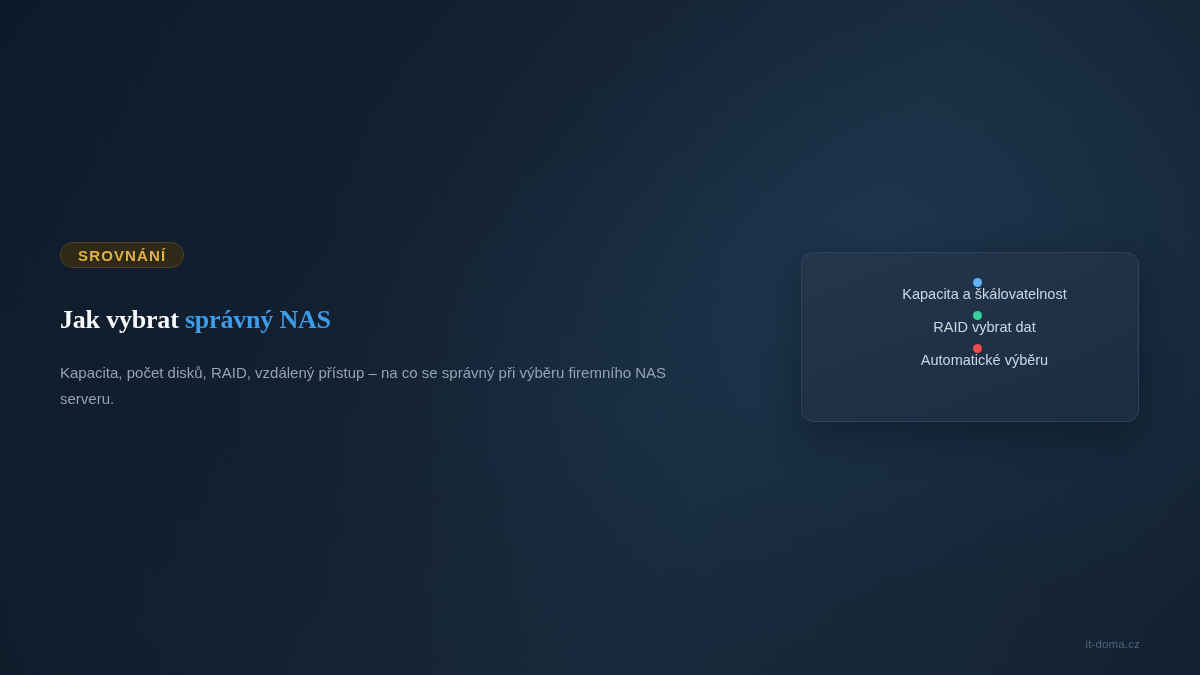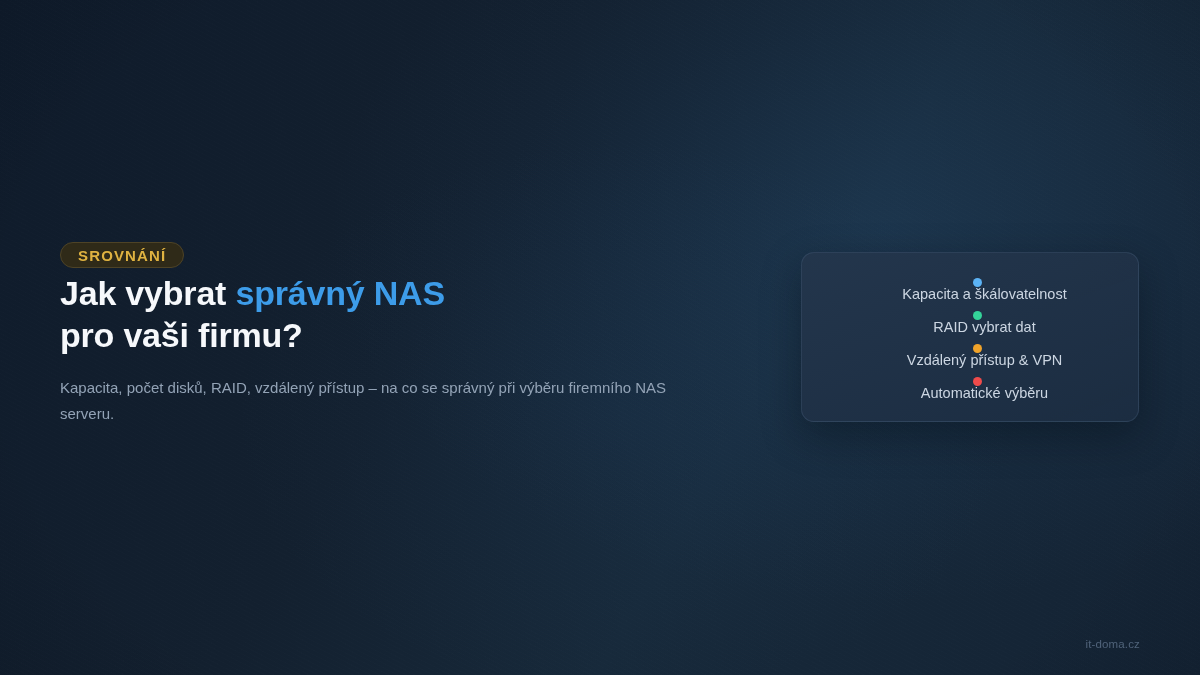--- a/index.html
+++ b/index.html
@@ -85,26 +85,27 @@
     border-radius: 999px;
     background: #2f2a18;
     border: 1px solid #4e4326;
     color: #e0b341;
     font-size: 15px;
     font-weight: bold;
     letter-spacing: 1.15px;
   }
 
   .headline {
-    margin-top: 4px;
-    font-size: 34px;
+    margin-top: 31px;
+    font-size: 26px;
     font-weight: bold;
     line-height: 42px;
     color: #f6f8fb;
     letter-spacing: -0.2px;
+    font-family: Liberation Serif, serif;
   }
   .headline .accent { color: #3d9ce9; }
 
   .subtitle {
     margin-top: 19px;
     font-size: 15px;
     line-height: 26px;
     color: #93a3b6;
     max-width: 648px;
   }
@@ -166,43 +167,38 @@
 <div class="bg-noise"></div>
 
 <div class="stage">
 
   <div class="left-col">
 
     <div class="badge">SROVNÁNÍ</div>
 
     <h1 class="headline">
       <span><span>Jak vybrat </span><span class="accent">správný NAS</span></span><br>
-      <span>pro vaši firmu?</span>
     </h1>
 
     <p class="subtitle">Kapacita, počet disků, RAID, vzdálený přístup – na co se správný při výběru firemního NAS serveru.</p>
   </div>
 
   <div class="feature-card">
     <ul class="feature-list">
 
       <li class="feature-item">
         <span class="dot" style="background:#5cb3f5"></span>
         <span class="feature-label">Kapacita a škálovatelnost</span>
       </li>
 
       <li class="feature-item">
         <span class="dot" style="background:#34d399"></span>
         <span class="feature-label">RAID vybrat dat</span>
       </li>
 
-      <li class="feature-item">
-        <span class="dot" style="background:#f0a32a"></span>
-        <span class="feature-label">Vzdálený přístup &amp; VPN</span>
-      </li>
 
       <li class="feature-item">
         <span class="dot" style="background:#ef4b4b"></span>
         <span class="feature-label">Automatické výběru</span>
       </li>
 
     </ul>
   </div>
 
   <div class="watermark">it-doma.cz</div>

